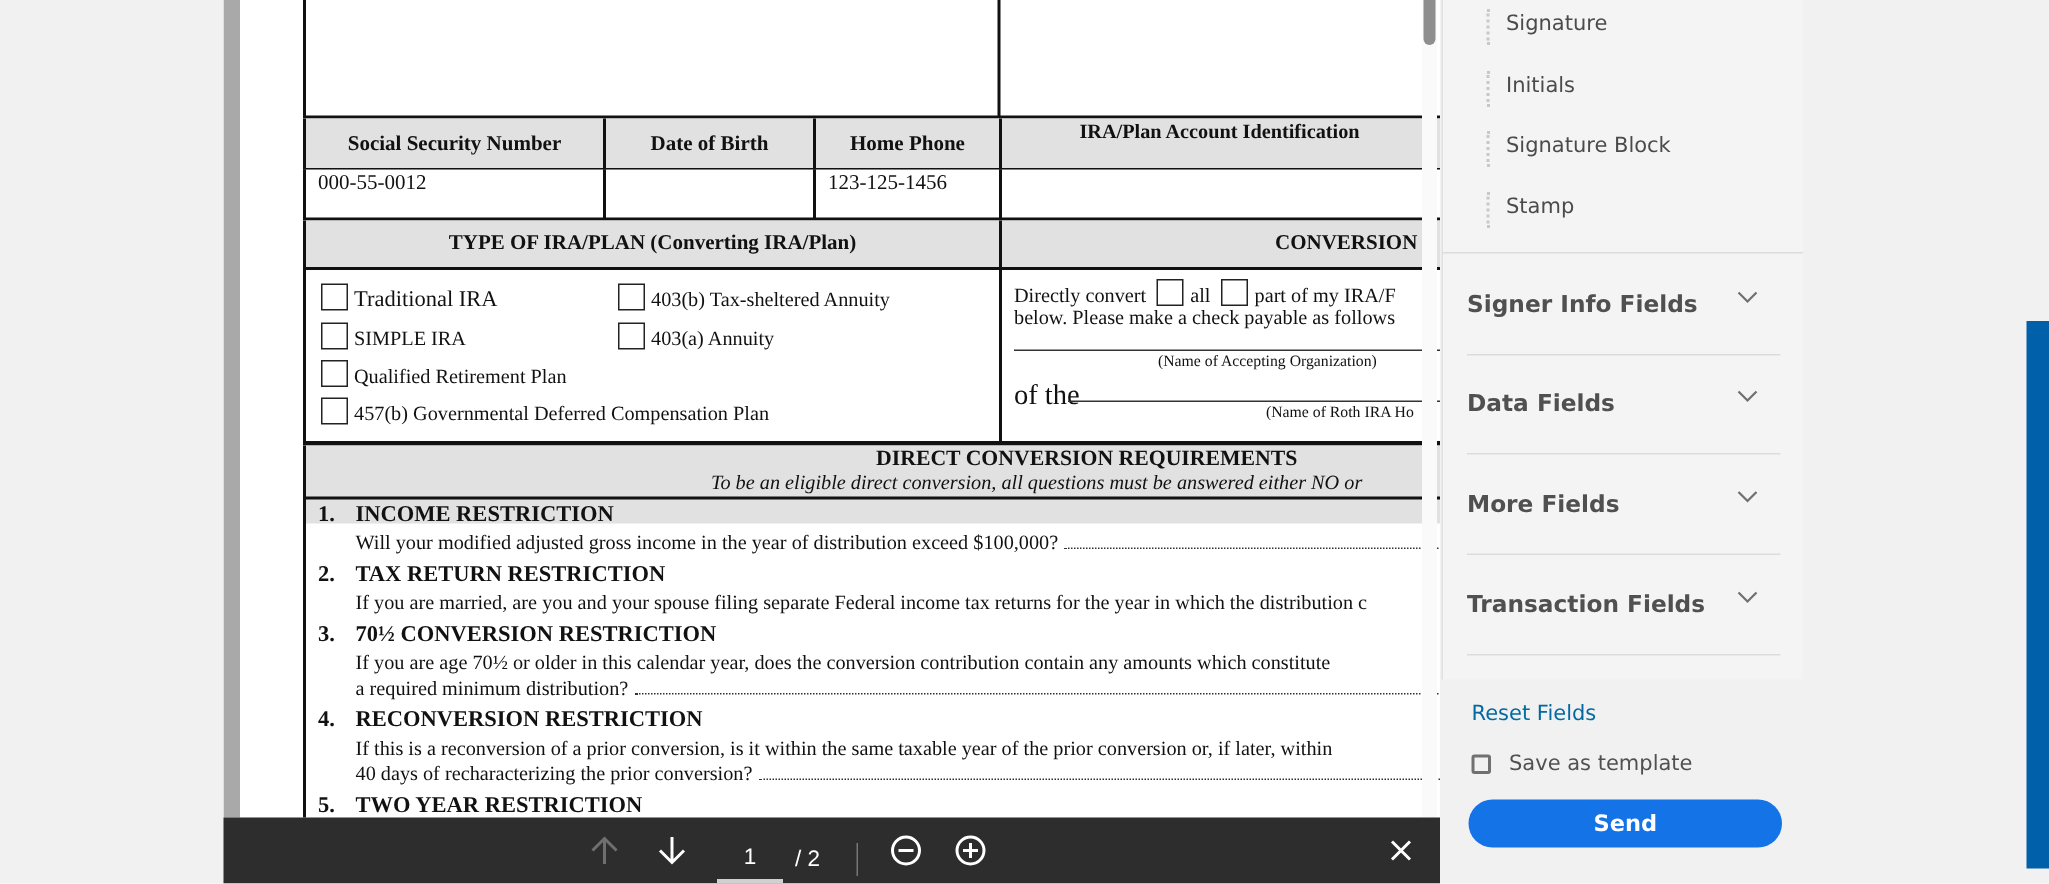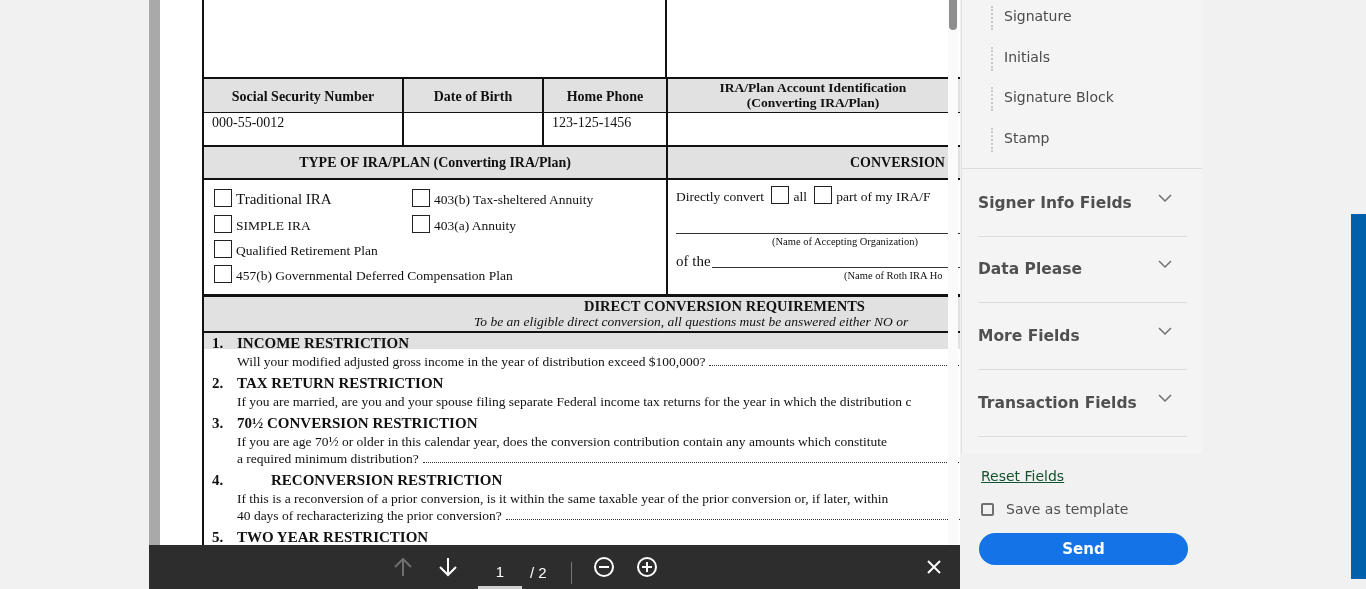--- a/index.html
+++ b/index.html
@@ -36,21 +36,21 @@
   .tb-sep { position: absolute; left: 422px; top: 17px; width: 1px; height: 22px; background: #777; }
 
   
   .panel { position: absolute; left: 961px; top: 0; width: 241px; height: 453px; background: #f4f4f4; border-left: 1px solid #e0e0e0; font-family: "DejaVu Sans", sans-serif; }
   .panel-bg-right { position: absolute; left: 1202px; top: 0; width: 164px; height: 589px; background: #f1f1f1; }
   .sig-item { position: absolute; left: 29px; height: 24px; border-left: 2px dotted #c8c8c8; padding-left: 11px; font-size: 14px; color: #4b4b4b; line-height: 20px; cursor: pointer; }
   .sig-sep { position: absolute; left: 0; top: 168px; width: 241px; height: 1px; background: #dcdcdc; }
   .section { position: absolute; left: 16px; width: 209px; height: 67px; border-bottom: 1px solid #dcdcdc; cursor: pointer; }
   .section-label { position: absolute; left: 0; top: 24px; font-size: 15.5px; font-weight: bold; color: #505050; }
   .chev { position: absolute; right: 14px; top: 22px; width: 16px; height: 12px; }
-  .reset-link { position: absolute; left: 19px; top: 468px; font-size: 14px; color: #14532d; text-decoration: underline; cursor: pointer; }
+  .reset-link { position: absolute; left: 19px; top: 468px; font-size: 14px; color: #0369a1; cursor: pointer; }
   .save-tpl { position: absolute; left: 19px; top: 501px; display: flex; align-items: center; cursor: pointer; }
   .save-tpl .box { width: 13px; height: 13px; border: 2px solid #707070; border-radius: 2px; margin-right: 12px; }
   .save-tpl span { font-size: 14px; color: #505050; }
   .send-btn { position: absolute; left: 17px; top: 533px; width: 209px; height: 32px; background: #1473e6; border-radius: 16px; color: #fff; font-size: 15px; font-weight: bold; display: flex; align-items: center; justify-content: center; cursor: pointer; }
 
   .blue-bar { position: absolute; left: 1351px; top: 214px; width: 15px; height: 365px; background: #0060a9; }
 </style>
 </head>
 <body>
 
@@ -65,21 +65,20 @@
           <div class="cell" style="left:0;top:0;width:463px;height:88px;"></div>
         </div>
         <div class="hline" style="top:87px;left:0;width:762px;"></div>
 
         <div class="row gray" style="top:89px;width:762px;height:34px;">
           <div class="cell hdr-text" style="left:0;top:0;width:200px;height:34px;padding-top:10px;">Social Security Number</div>
           <div class="cell hdr-text" style="left:200px;top:0;width:140px;height:34px;padding-top:10px;">Date of Birth</div>
           <div class="cell hdr-text" style="left:340px;top:0;width:124px;height:34px;padding-top:10px;">Home Phone</div>
           <div class="hdr-text" style="position:absolute;left:464px;top:1px;width:290px;font-size:13.5px;line-height:15px;">
             <div>IRA/Plan Account Identification</div>
-            <div>(Converting IRA/Plan)</div>
           </div>
         </div>
         <div class="hline" style="top:122px;left:0;width:762px;height:1px;"></div>
         <div class="row" style="top:123px;width:762px;height:33px;">
           <div class="cell val-text" style="left:0;top:0;width:200px;height:33px;padding:2px 8px;">000-55-0012</div>
           <div class="cell val-text" style="left:200px;top:0;width:140px;height:33px;padding:2px 8px;"></div>
           <div class="cell val-text" style="left:340px;top:0;width:124px;height:33px;padding:2px 8px;">123-125-1456</div>
           <div class="val-text" style="position:absolute;left:464px;top:0;width:298px;height:33px;"></div>
         </div>
         <div class="hline" style="top:155px;left:0;width:762px;"></div>
@@ -98,24 +97,25 @@
             <div style="position:absolute;left:208px;top:35px;font-size:13.5px;"><span class="cb"></span><span>403(a) Annuity</span></div>
             <div style="position:absolute;left:10px;top:60px;font-size:13.5px;"><span class="cb"></span><span>Qualified Retirement Plan</span></div>
             <div style="position:absolute;left:10px;top:85px;font-size:13.5px;"><span class="cb"></span><span>457(b) Governmental Deferred Compensation Plan</span></div>
           </div>
           <div style="position:absolute;left:472px;top:6px;font-size:13.5px;line-height:15px;white-space:nowrap;">
             <div>
               <span>Directly convert</span>
               <span class="cb" style="margin-left:4px;"></span><span>all</span>
               <span class="cb" style="margin-left:4px;"></span><span>part of my IRA/F</span>
             </div>
+            <div>below. Please make a check payable as follows</div>
           </div>
           <div style="position:absolute;left:472px;top:53px;width:290px;height:1px;background:#333;"></div>
           <div class="small" style="position:absolute;left:568px;top:56px;">(Name of Accepting Organization)</div>
-          <div style="position:absolute;left:472px;top:73px;font-size:15px;">of the</div>
+          <div style="position:absolute;left:472px;top:73px;font-size:19px;">of the</div>
           <div style="position:absolute;left:508px;top:87px;width:254px;height:1px;background:#333;"></div>
           <div class="small" style="position:absolute;left:640px;top:90px;white-space:nowrap;">(Name of Roth IRA Ho</div>
         </div>
         <div class="hline" style="top:304px;left:0;width:762px;height:3px;"></div>
 
         <div class="row gray" style="top:307px;width:762px;height:52px;">
           <div class="hdr-text" style="position:absolute;left:380px;top:1px;white-space:nowrap;font-size:14.5px;">DIRECT CONVERSION REQUIREMENTS</div>
           <div style="position:absolute;left:270px;top:17px;white-space:nowrap;font-size:13.5px;font-style:italic;">To be an eligible direct conversion, all questions must be answered either NO or</div>
         </div>
         <div class="hline" style="top:341px;left:0;width:762px;"></div>
@@ -132,21 +132,21 @@
             <div class="item-body" style="left:33px;top:61px;">If you are married, are you and your spouse filing separate Federal income tax returns for the year in which the distribution c</div>
           </div>
           <div>
             <div class="item-num" style="left:8px;top:82px;">3.</div>
             <div class="item-title" style="left:33px;top:82px;">70½ CONVERSION RESTRICTION</div>
             <div class="item-body" style="left:33px;top:101px;">If you are age 70½ or older in this calendar year, does the conversion contribution contain any amounts which constitute</div>
             <div class="item-body" style="left:33px;top:118px;"><span>a required minimum distribution?</span><span class="dots"></span></div>
           </div>
           <div>
             <div class="item-num" style="left:8px;top:139px;">4.</div>
-            <div class="item-title" style="left:33px;top:139px;margin-left:34px;">RECONVERSION RESTRICTION</div>
+            <div class="item-title" style="left:33px;top:139px;">RECONVERSION RESTRICTION</div>
             <div class="item-body" style="left:33px;top:158px;">If this is a reconversion of a prior conversion, is it within the same taxable year of the prior conversion or, if later, within</div>
             <div class="item-body" style="left:33px;top:175px;"><span>40 days of recharacterizing the prior conversion?</span><span class="dots"></span></div>
           </div>
           <div>
             <div class="item-num" style="left:8px;top:196px;">5.</div>
             <div class="item-title" style="left:33px;top:196px;">TWO YEAR RESTRICTION</div>
           </div>
         </div>
       </div>
       <div class="scrollbar-track"></div>
@@ -194,21 +194,21 @@
     <div class="sig-item" style="top:128px;">Stamp</div>
     <div class="sig-sep"></div>
 
     <div class="section" style="top:170px;">
       <div class="section-label">Signer Info Fields</div>
       <svg class="chev" viewBox="0 0 16 12">
           <path d="M2 3 L8 9 L14 3" stroke="#707070" stroke-width="1.5" fill="none"></path>
         </svg>
     </div>
     <div class="section" style="top:236px;">
-      <div class="section-label">Data Please</div>
+      <div class="section-label">Data Fields</div>
       <svg class="chev" viewBox="0 0 16 12">
           <path d="M2 3 L8 9 L14 3" stroke="#707070" stroke-width="1.5" fill="none"></path>
         </svg>
     </div>
     <div class="section" style="top:303px;">
       <div class="section-label">More Fields</div>
       <svg class="chev" viewBox="0 0 16 12">
           <path d="M2 3 L8 9 L14 3" stroke="#707070" stroke-width="1.5" fill="none"></path>
         </svg>
     </div>

